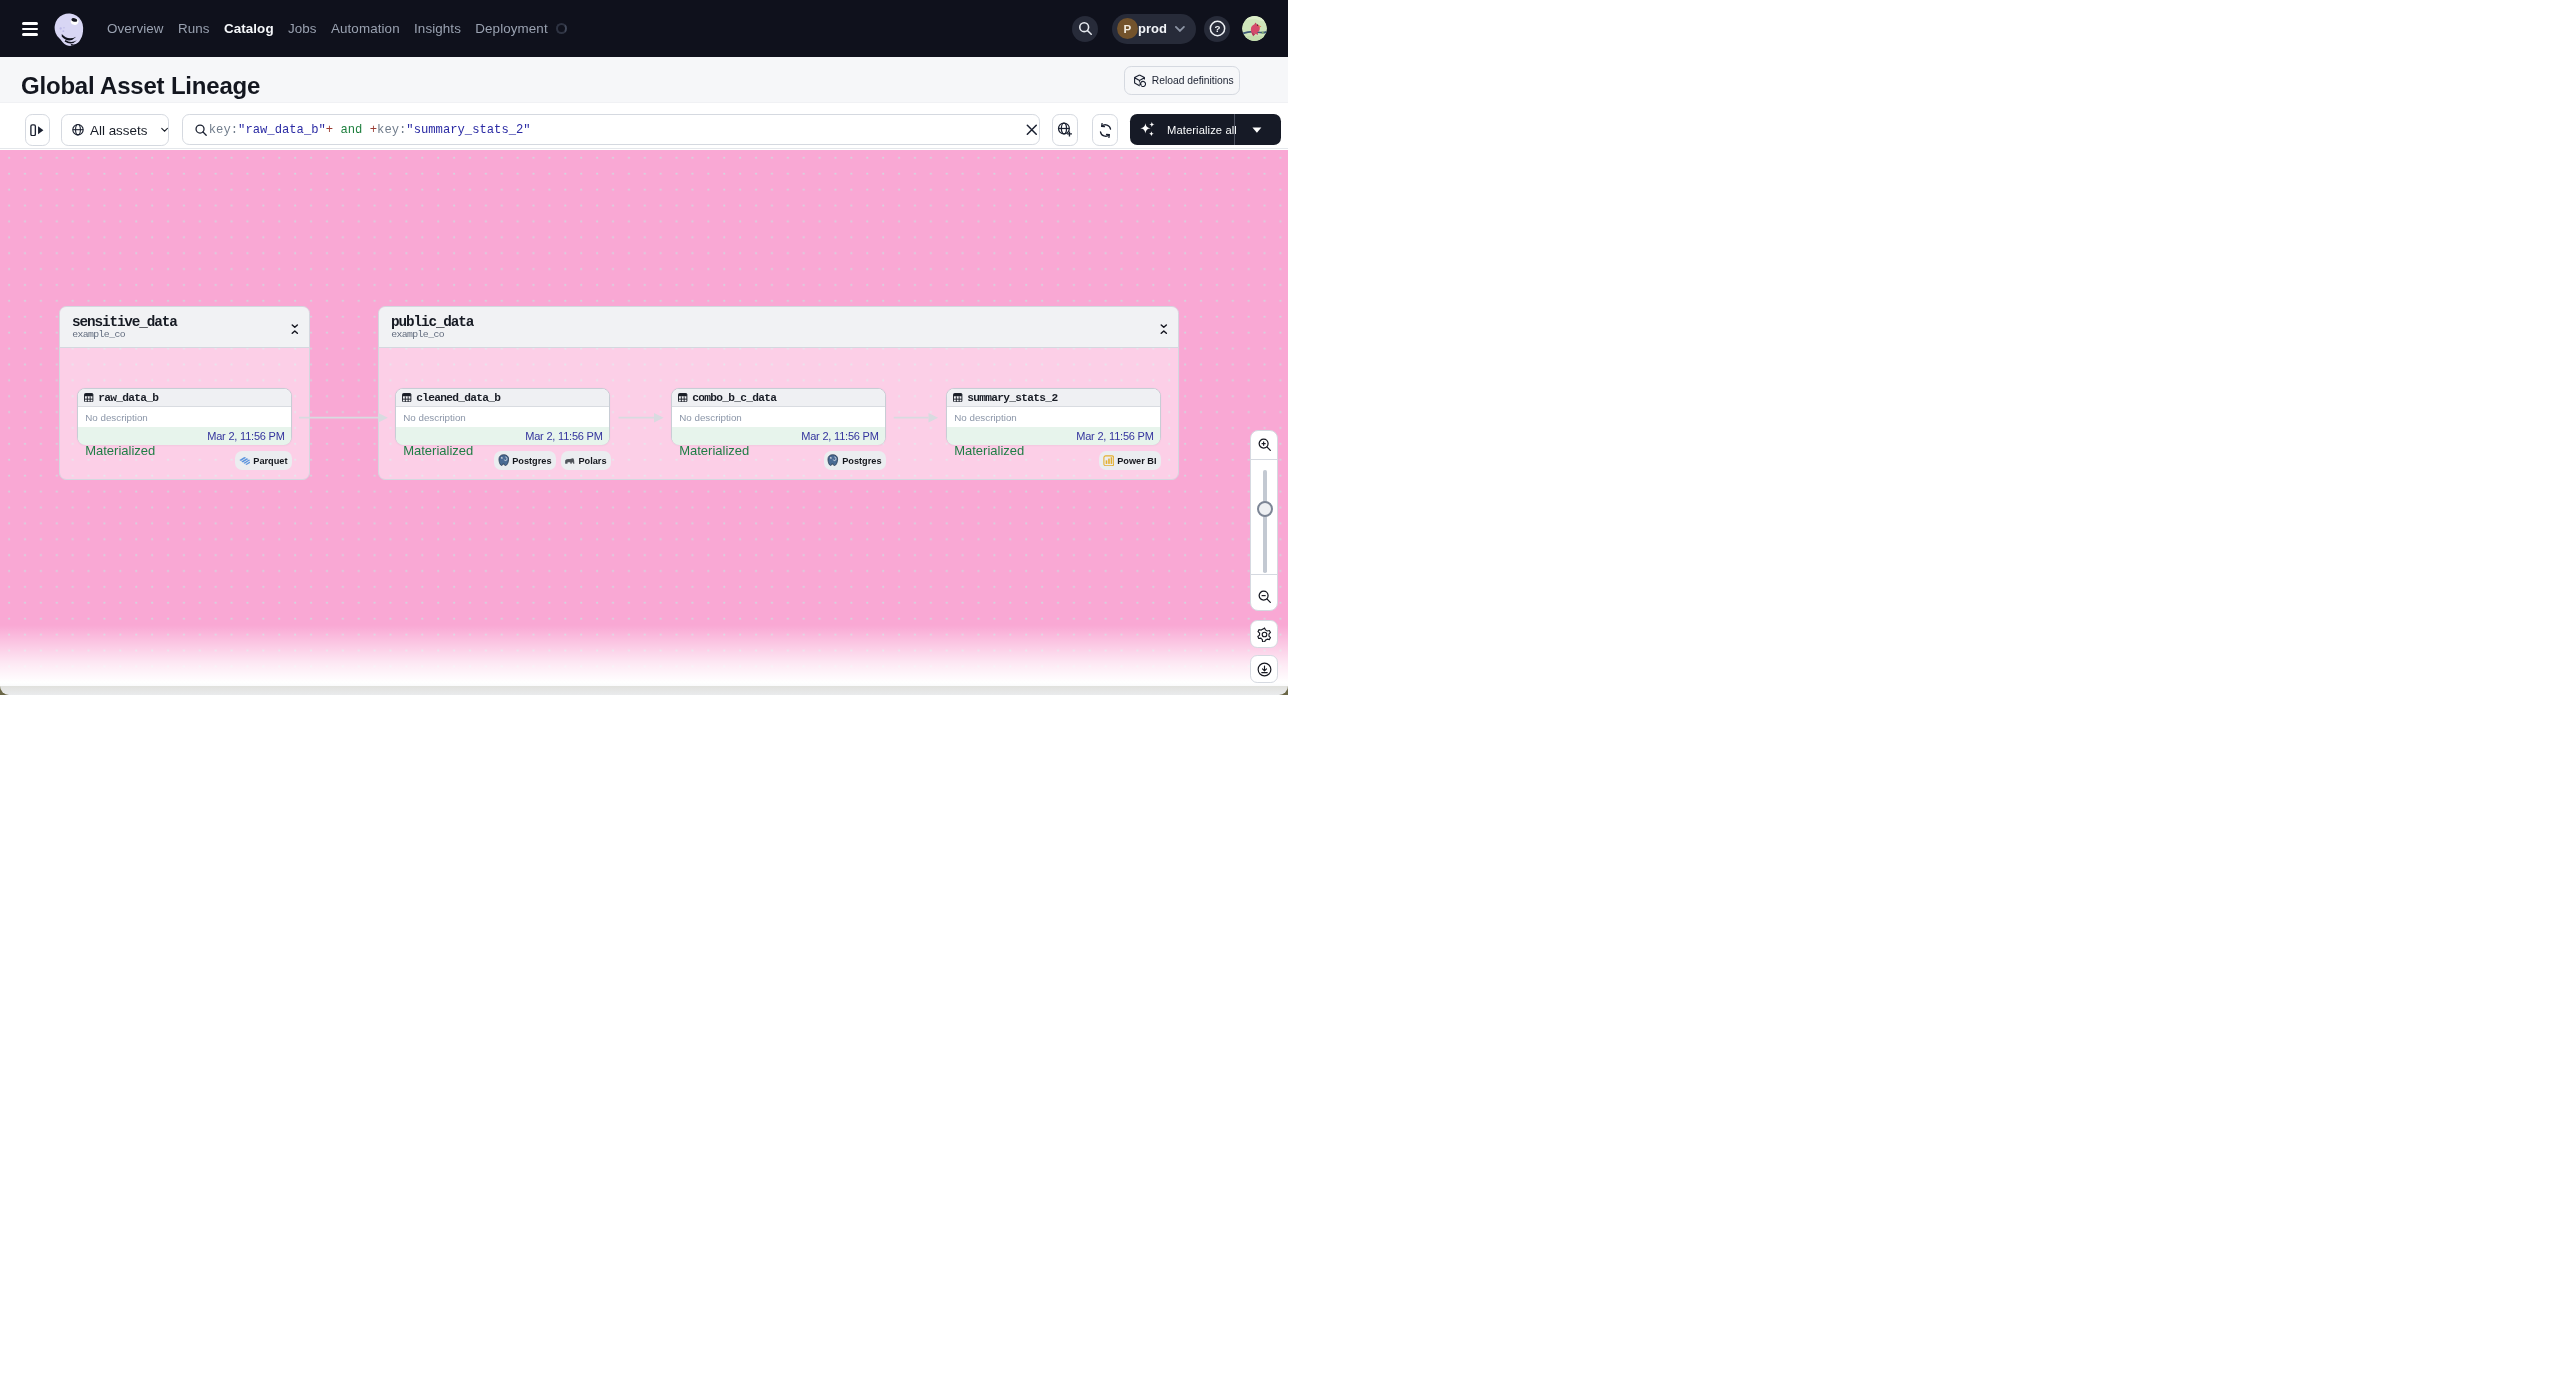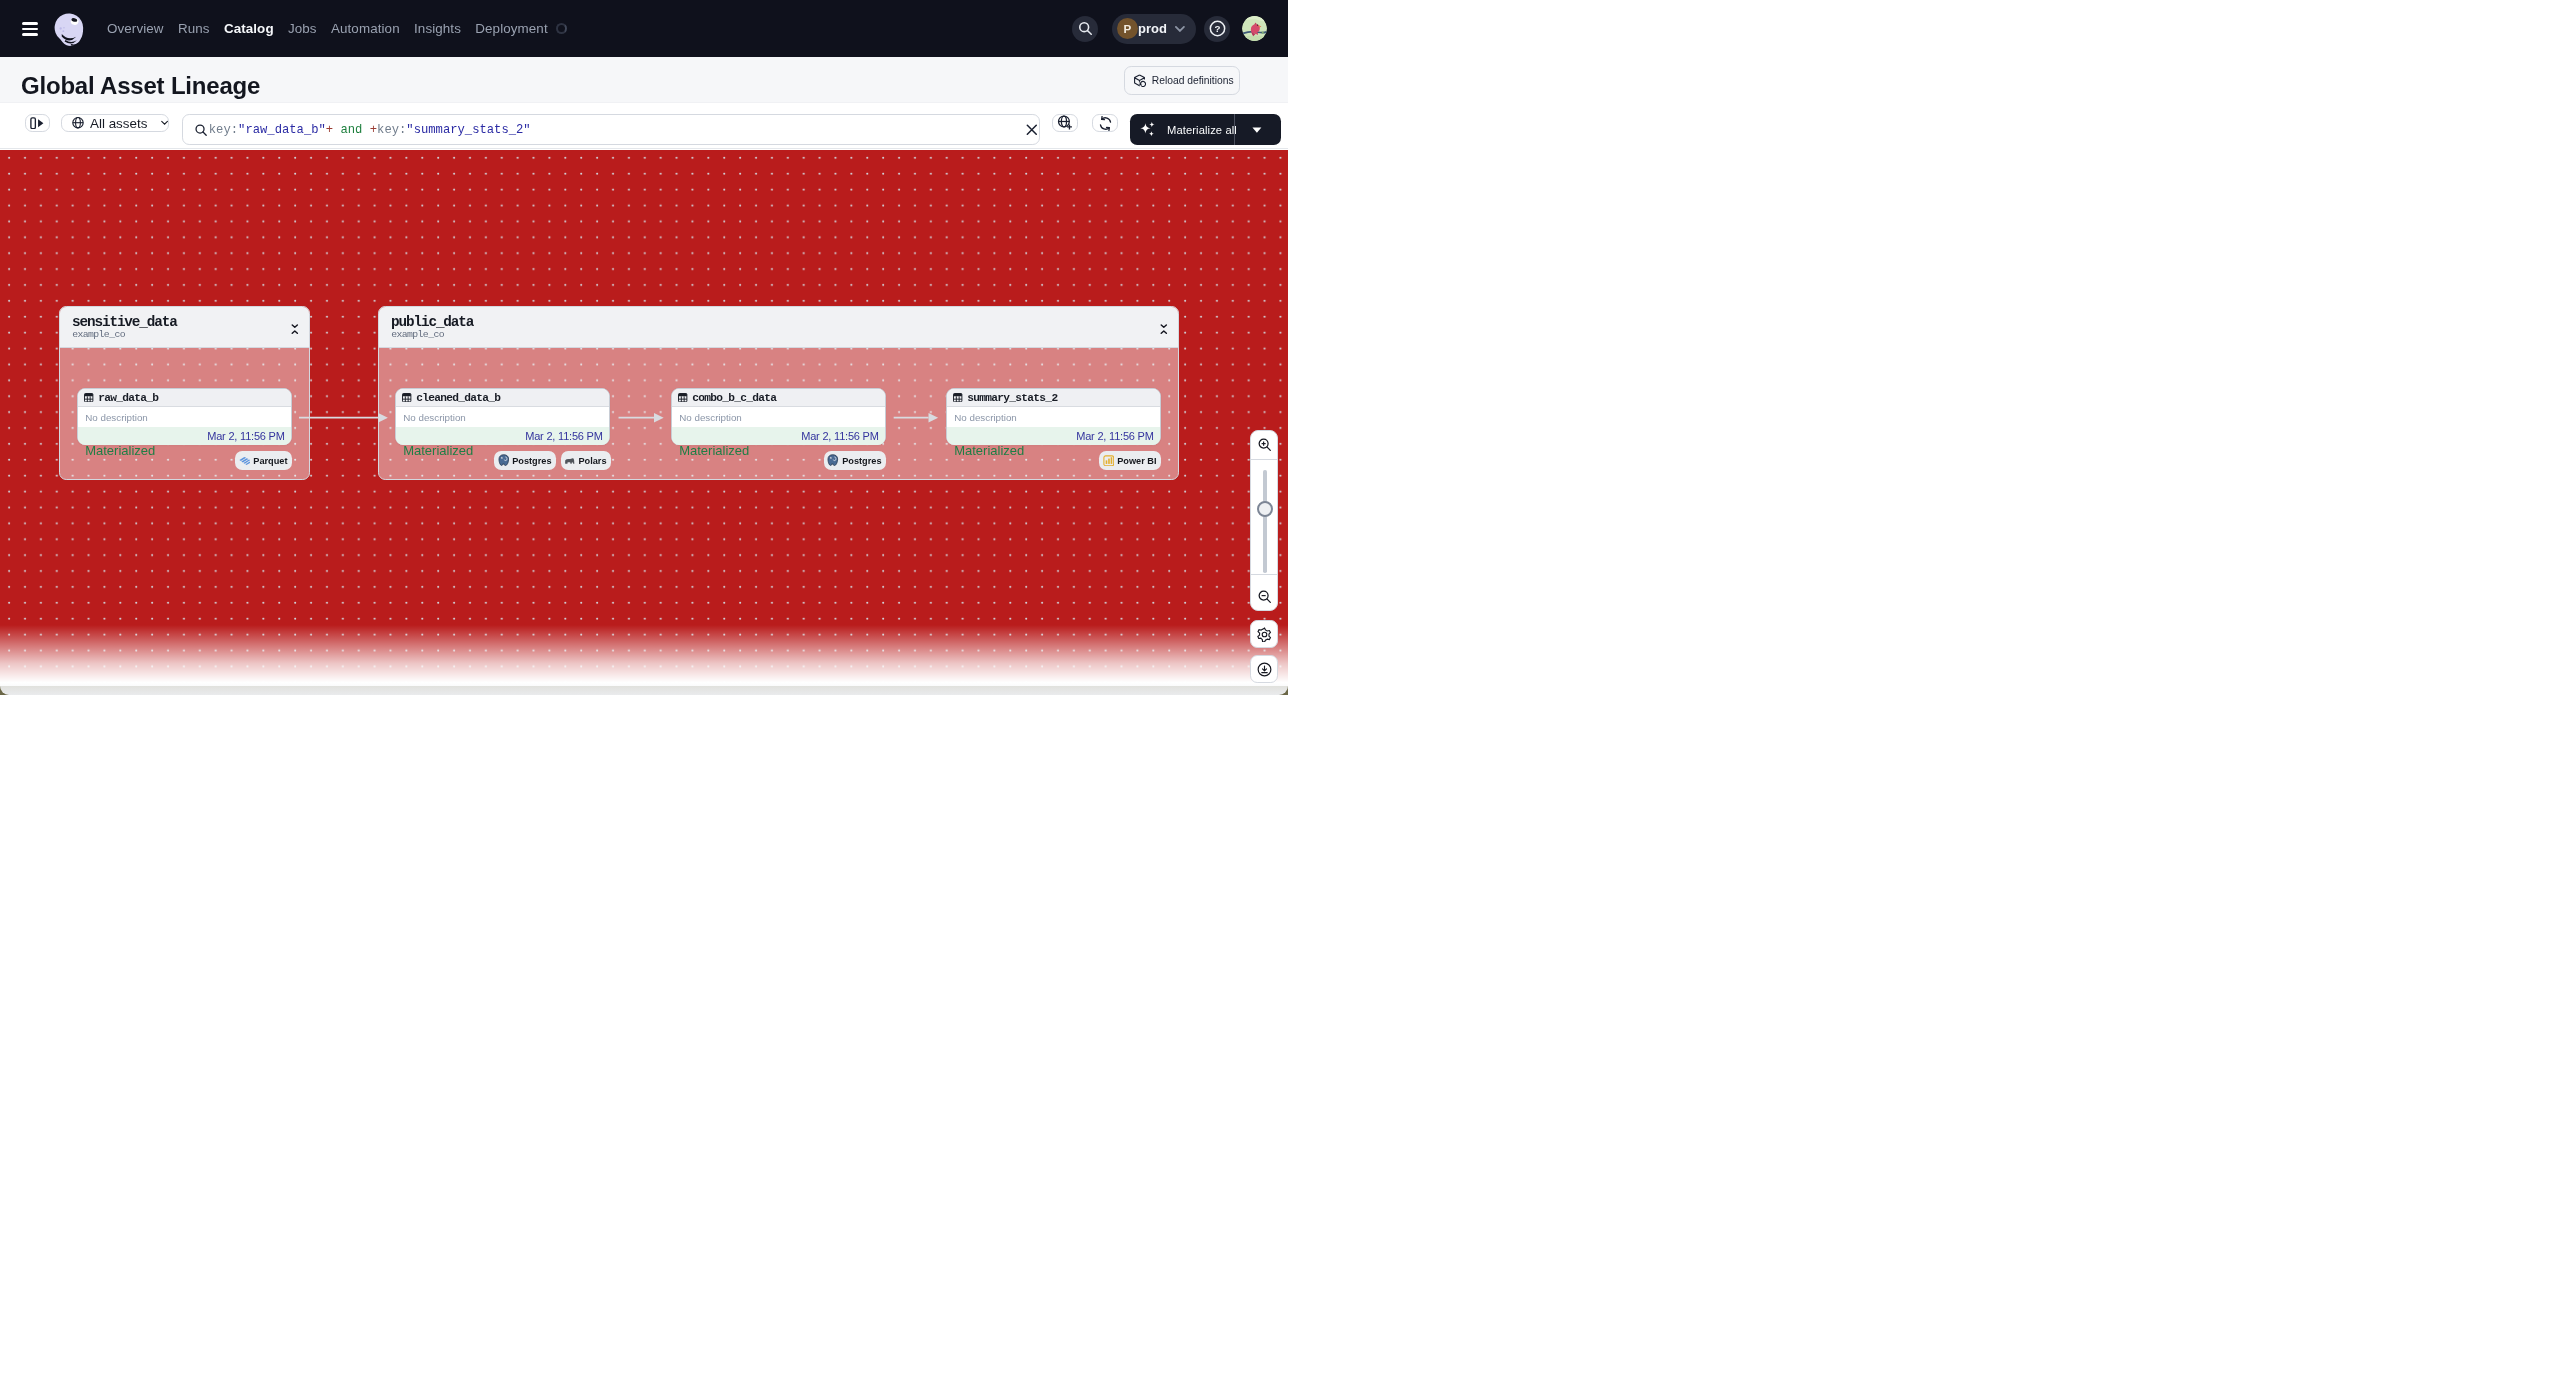--- a/index.html
+++ b/index.html
@@ -21,30 +21,30 @@
 .prod-txt { color:#f2f4f8; font-size:13px; font-weight:600; }
 .avatar { position:absolute; left:1242px; top:16px; width:25px; height:25px; border-radius:50%; overflow:hidden; }
 
 
 .pagehead { position:absolute; left:0; top:57px; width:1288px; height:46px; background:#f6f7f9; border-bottom:0.9px solid #f0f1f4; }
 .pagehead h1 { position:absolute; left:21px; top:14.7px; font-size:24px; font-weight:700; color:#13161f; letter-spacing:-0.2px; }
 .reload-btn { position:absolute; right:48px; top:9px; height:29px; border:0.9px solid #d5d9e0; border-radius:7.2px; display:flex; align-items:center; gap:5.4px; color:#1a2030; font-size:10.3px; font-weight:500; background:transparent; padding:0 5.4px 0 8px; white-space:nowrap;}
 
 
 .toolbar { position:absolute; left:0; top:103px; width:1288px; height:46px; background:#fff; border-bottom:0.9px solid #e4e7eb; }
-.tb-btn { position:absolute; top:11.2px; height:18px; border:0.9px solid #d5d9e0; border-radius:7.2px; background:#fff; display:flex; align-items:center; justify-content:center; }
+.tb-btn { position:absolute; top:11.2px; height:32px; border:0.9px solid #d5d9e0; border-radius:7.2px; background:#fff; display:flex; align-items:center; justify-content:center; }
 .tb-search { position:absolute; left:182px; top:11.2px; width:858px; height:31px; border:0.9px solid #d5d9e0; border-radius:7.2px; background:#fff; display:flex; align-items:center; }
 .tb-search .q { font-family:"Liberation Mono", monospace; font-size:12.2px; letter-spacing:0; white-space:pre; }
 .mat-btn { position:absolute; left:1130px; top:11.2px; width:151px; height:31px; background:#161a26; border-radius:7.2px; display:flex; align-items:center; color:#fff; }
 .mat-txt { font-size:11.2px; font-weight:500; color:#fcfdfe; letter-spacing:0.1px; }
 .mat-div { position:absolute; left:104px; top:0; width:0.9px; height:31px; background:#4b505e; }
 
 
 .canvas { position:absolute; left:0; top:150px; width:1288px; height:545px;
-  background-color:#b91c1c; }
+  background-color:#f9a8d4; }
 .dotgrid { position:absolute; left:0; top:0; width:1288px; height:545px; }
 
 .group { position:absolute; border:0.9px solid #d4d8df; border-radius:7.2px; background:rgba(255,255,255,0.45); }
 .group-head { position:absolute; left:0; top:0; right:0; height:41px; background:#f1f2f4; border-bottom:0.9px solid #d4d8df; border-radius:6.3px 6.3px 0 0; }
 .g-title { position:absolute; left:12px; top:7.2px; font-family:"Liberation Mono", monospace; font-weight:700; font-size:14.3px; letter-spacing:-1.1px; color:#161a23; }
 .g-sub { position:absolute; left:12.2px; top:22px; font-family:"Liberation Mono", monospace; font-size:9.8px; letter-spacing:-0.6px; color:#626c7e; }
 .g-collapse { position:absolute; right:10.3px; top:16.5px; }
 
 .node { position:absolute; width:215px; height:57px; border:0.9px solid #c8cdd5; border-radius:8px; background:#fff; box-shadow:0 0.9px 1.8px rgba(16,24,40,0.04); }
 .node-head { height:18.3px; background:#eff0f3; border-bottom:0.9px solid #d9dce1; border-radius:7.2px 7.2px 0 0; display:flex; align-items:center; padding-left:6.3px; gap:4.5px; }

